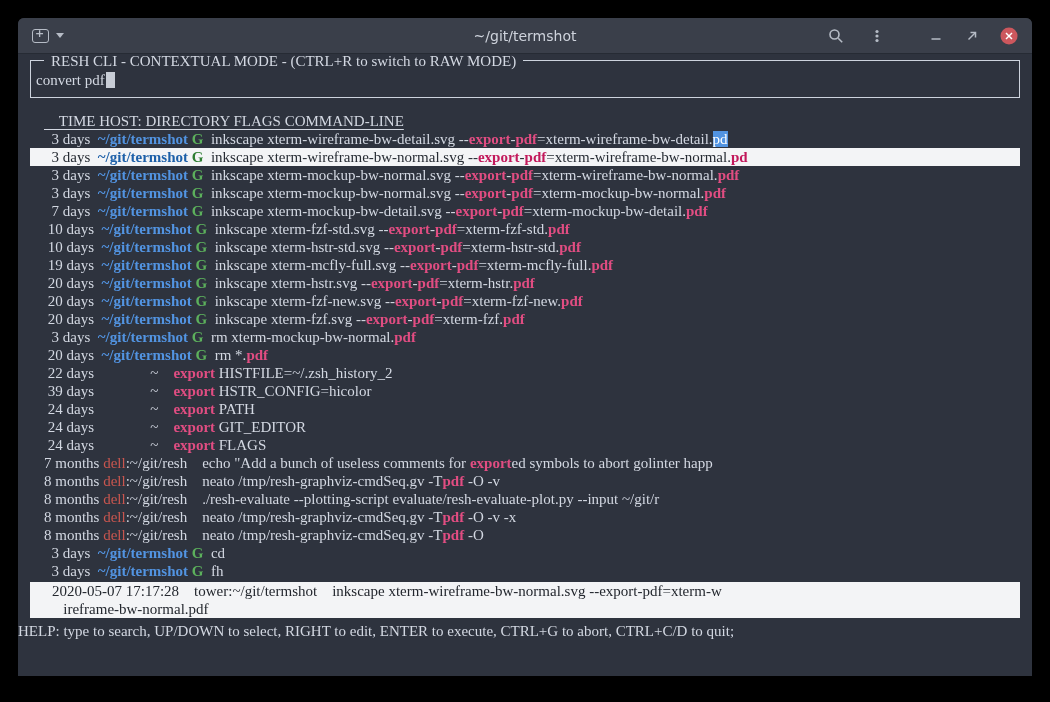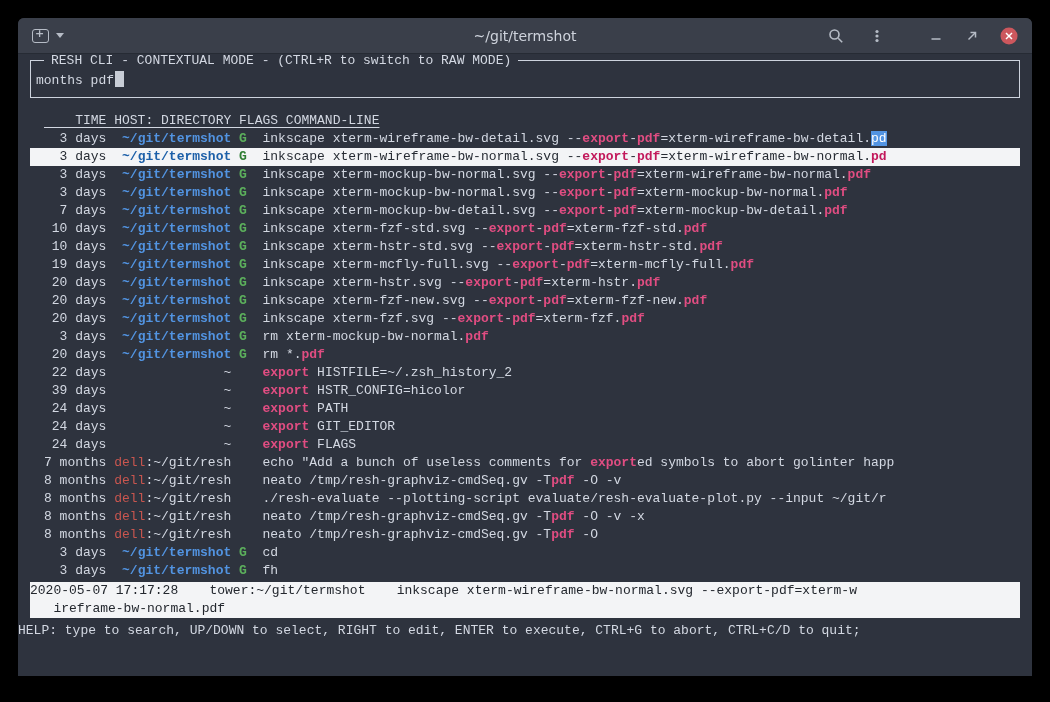--- a/index.html
+++ b/index.html
@@ -24,21 +24,21 @@
     display: inline-block; position: relative; }
   .nt-box::after { content: "+"; position: absolute; left: 2px; top: -3px; color: var(--icon);
     font-size: 11px; font-weight: bold; }
   .nt-caret { width: 0; height: 0; border-left: 4px solid transparent; border-right: 4px solid transparent;
     border-top: 5px solid var(--icon); display: inline-block; }
   .tb-right { margin-left: auto; display: flex; align-items: center; gap: 25px; z-index: 1; }
   .tb-btn { display: inline-flex; align-items: center; justify-content: center; cursor: default; }
   .win-ctrls { display: flex; align-items: center; gap: 20px; margin-left: 18px; }
   .close-btn svg { display: block; }
 
-  .term { font-family: Liberation Mono, monospace; font-size: 13px;
+  .term { font-family: Liberation Serif, serif; font-size: 15px;
     line-height: 18px; color: var(--fg); padding-top: 6px; overflow: hidden; }
 
   .search-box { margin: 0 12px; border: 1px solid #cdd3dd; position: relative; height: 38px; }
   .box-title { position: absolute; top: -9px; left: 13px; background: var(--bg);
     padding: 0 7px; white-space: pre; }
   .query-line { padding: 10px 0 0 5px; white-space: pre; }
   .cursor { display: inline-block; width: 9px; height: 16px; background: #c8cdd6;
     vertical-align: -3px; margin-left: 1px; }
 
   .table-header { margin: 14px 12px 0; padding-left: 14px; white-space: pre; height: 18px; }
@@ -50,21 +50,21 @@
   .seg-b { color: var(--blue); font-weight: bold; }
   .seg-r { color: var(--red); }
   .seg-g { color: var(--green); font-weight: bold; }
   .seg-m { color: var(--pink); font-weight: bold; }
   .seg-inv { background: var(--blue); color: #ffffff; }
   .row.selected .seg-b { color: #1c5fa8; }
   .row.selected .seg-g { color: #2e7d32; }
   .row.selected .seg-m { color: #c2185b; }
 
   .status { margin: 2px 12px 0; background: var(--selbg); color: #23272e; }
-  .status-line { padding-left: 0; white-space: pre; height: 18px; overflow: hidden; }
+  .status-line { padding-left: 22px; white-space: pre; height: 18px; overflow: hidden; }
 
   .help { margin-top: 4px; padding-left: 0; white-space: pre; height: 18px; overflow: hidden; }
 </style>
 </head>
 <body>
 
 <div class="window">
   <div class="titlebar">
     <div class="tb-left">
       <span class="tb-btn">
@@ -108,21 +108,21 @@
               <line x1="12" y1="6" x2="6" y2="12" stroke="#ffffff" stroke-width="1.5"></line>
             </svg>
         </span>
       </span>
     </div>
   </div>
 
   <div class="term">
     <div class="search-box">
       <span class="box-title">RESH CLI - CONTEXTUAL MODE - (CTRL+R to switch to RAW MODE)</span>
-      <div class="query-line"><span>months pdf</span><span class="cursor"></span></div>
+      <div class="query-line"><span>convert pdf</span><span class="cursor"></span></div>
     </div>
 
     <div class="table-header"><span class="th-text">    TIME HOST: DIRECTORY FLAGS COMMAND-LINE</span></div>
 
     <div class="hist">
         <div class="row"><span class="seg-w">  3 days </span><span class="seg-w"> </span><span class="seg-b">~/git/termshot</span><span class="seg-w"> </span><span class="seg-g">G</span><span class="seg-w">  </span><span class="seg-w">inkscape xterm-wireframe-bw-detail.svg --</span><span class="seg-m">export</span><span class="seg-w">-</span><span class="seg-m">pdf</span><span class="seg-w">=xterm-wireframe-bw-detail.</span><span class="seg-inv">pd</span></div>
         <div class="row selected"><span class="seg-w">  3 days </span><span class="seg-w"> </span><span class="seg-b">~/git/termshot</span><span class="seg-w"> </span><span class="seg-g">G</span><span class="seg-w">  </span><span class="seg-w">inkscape xterm-wireframe-bw-normal.svg --</span><span class="seg-m">export</span><span class="seg-w">-</span><span class="seg-m">pdf</span><span class="seg-w">=xterm-wireframe-bw-normal.</span><span class="seg-m">pd</span></div>
         <div class="row"><span class="seg-w">  3 days </span><span class="seg-w"> </span><span class="seg-b">~/git/termshot</span><span class="seg-w"> </span><span class="seg-g">G</span><span class="seg-w">  </span><span class="seg-w">inkscape xterm-mockup-bw-normal.svg --</span><span class="seg-m">export</span><span class="seg-w">-</span><span class="seg-m">pdf</span><span class="seg-w">=xterm-wireframe-bw-normal.</span><span class="seg-m">pdf</span></div>
         <div class="row"><span class="seg-w">  3 days </span><span class="seg-w"> </span><span class="seg-b">~/git/termshot</span><span class="seg-w"> </span><span class="seg-g">G</span><span class="seg-w">  </span><span class="seg-w">inkscape xterm-mockup-bw-normal.svg --</span><span class="seg-m">export</span><span class="seg-w">-</span><span class="seg-m">pdf</span><span class="seg-w">=xterm-mockup-bw-normal.</span><span class="seg-m">pdf</span></div>
         <div class="row"><span class="seg-w">  7 days </span><span class="seg-w"> </span><span class="seg-b">~/git/termshot</span><span class="seg-w"> </span><span class="seg-g">G</span><span class="seg-w">  </span><span class="seg-w">inkscape xterm-mockup-bw-detail.svg --</span><span class="seg-m">export</span><span class="seg-w">-</span><span class="seg-m">pdf</span><span class="seg-w">=xterm-mockup-bw-detail.</span><span class="seg-m">pdf</span></div>

